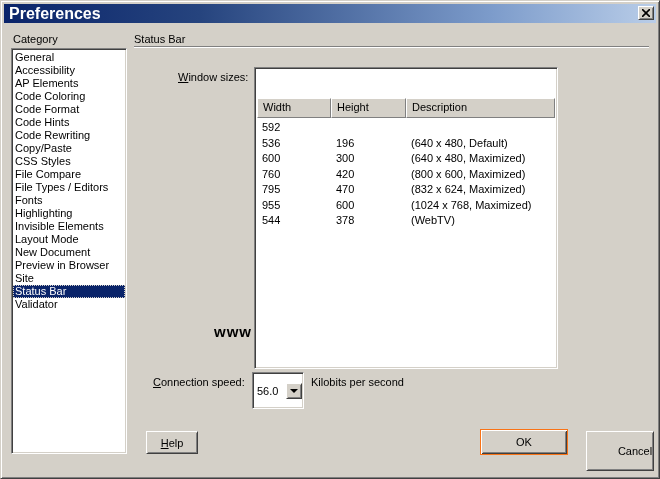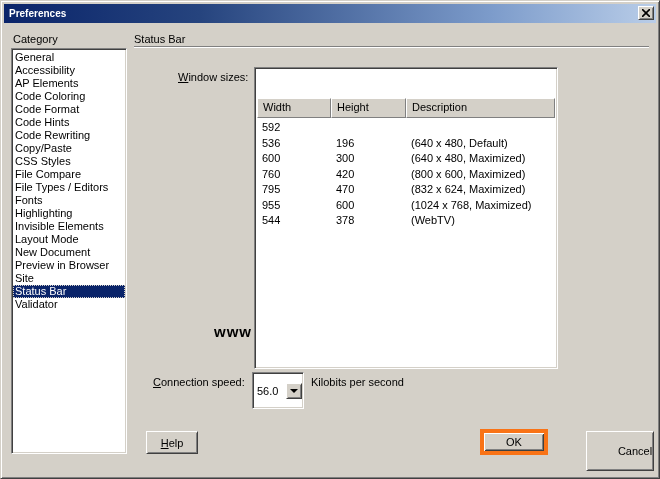--- a/index.html
+++ b/index.html
@@ -16,21 +16,21 @@
     overflow: hidden;
   }
 
   
   .titlebar {
     position: absolute; left: 3px; top: 3px; right: 3px; height: 19px;
     background: linear-gradient(to right, #0a246a 0%, #26447e 30%, #7d9ccb 75%, #b9cde8 100%);
     display: flex; align-items: center;
     padding-left: 5px;
   }
-  .titlebar-title { color: #ffffff; font-weight: bold; font-size: 10px; letter-spacing: 0; }
+  .titlebar-title { color: #ffffff; font-weight: bold; font-size: 16px; letter-spacing: 0; }
   .close-btn {
     position: absolute; right: 2px; top: 2px;
     width: 16px; height: 14px;
     background: #d4d0c8;
     border: 1px solid;
     border-color: #ffffff #404040 #404040 #ffffff;
     box-shadow: inset 1px 1px 0 #d4d0c8, inset -1px -1px 0 #808080;
     display: flex; align-items: center; justify-content: center;
     cursor: default;
   }
@@ -142,22 +142,22 @@
     border: 1px solid;
     border-color: #ffffff #404040 #404040 #ffffff;
     box-shadow: inset 1px 1px 0 #d4d0c8, inset -1px -1px 0 #808080;
     font-family: "Liberation Sans", sans-serif;
     font-size: 11px;
     display: flex; align-items: center; justify-content: center;
     cursor: default;
   }
   .btn-help { left: 145px; top: 430px; width: 52px; height: 23px; }
   .btn-ok {
-    left: 479px; top: 428px; width: 68px; height: 26px;
-    border: 4px solid #f97316;
+    left: 479px; top: 428px; width: 88px; height: 26px;
+    border: 1px solid #f97316;
     box-shadow: inset 1px 1px 0 #ffffff, inset -1px -1px 0 #404040,
                 inset 2px 2px 0 #d4d0c8, inset -2px -2px 0 #808080;
   }
   .btn-cancel { left: 585px; top: 430px; width: 68px; height: 40px; padding-left: 36px; }
 </style>
 </head>
 <body>
 
 <div class="dialog">
 

